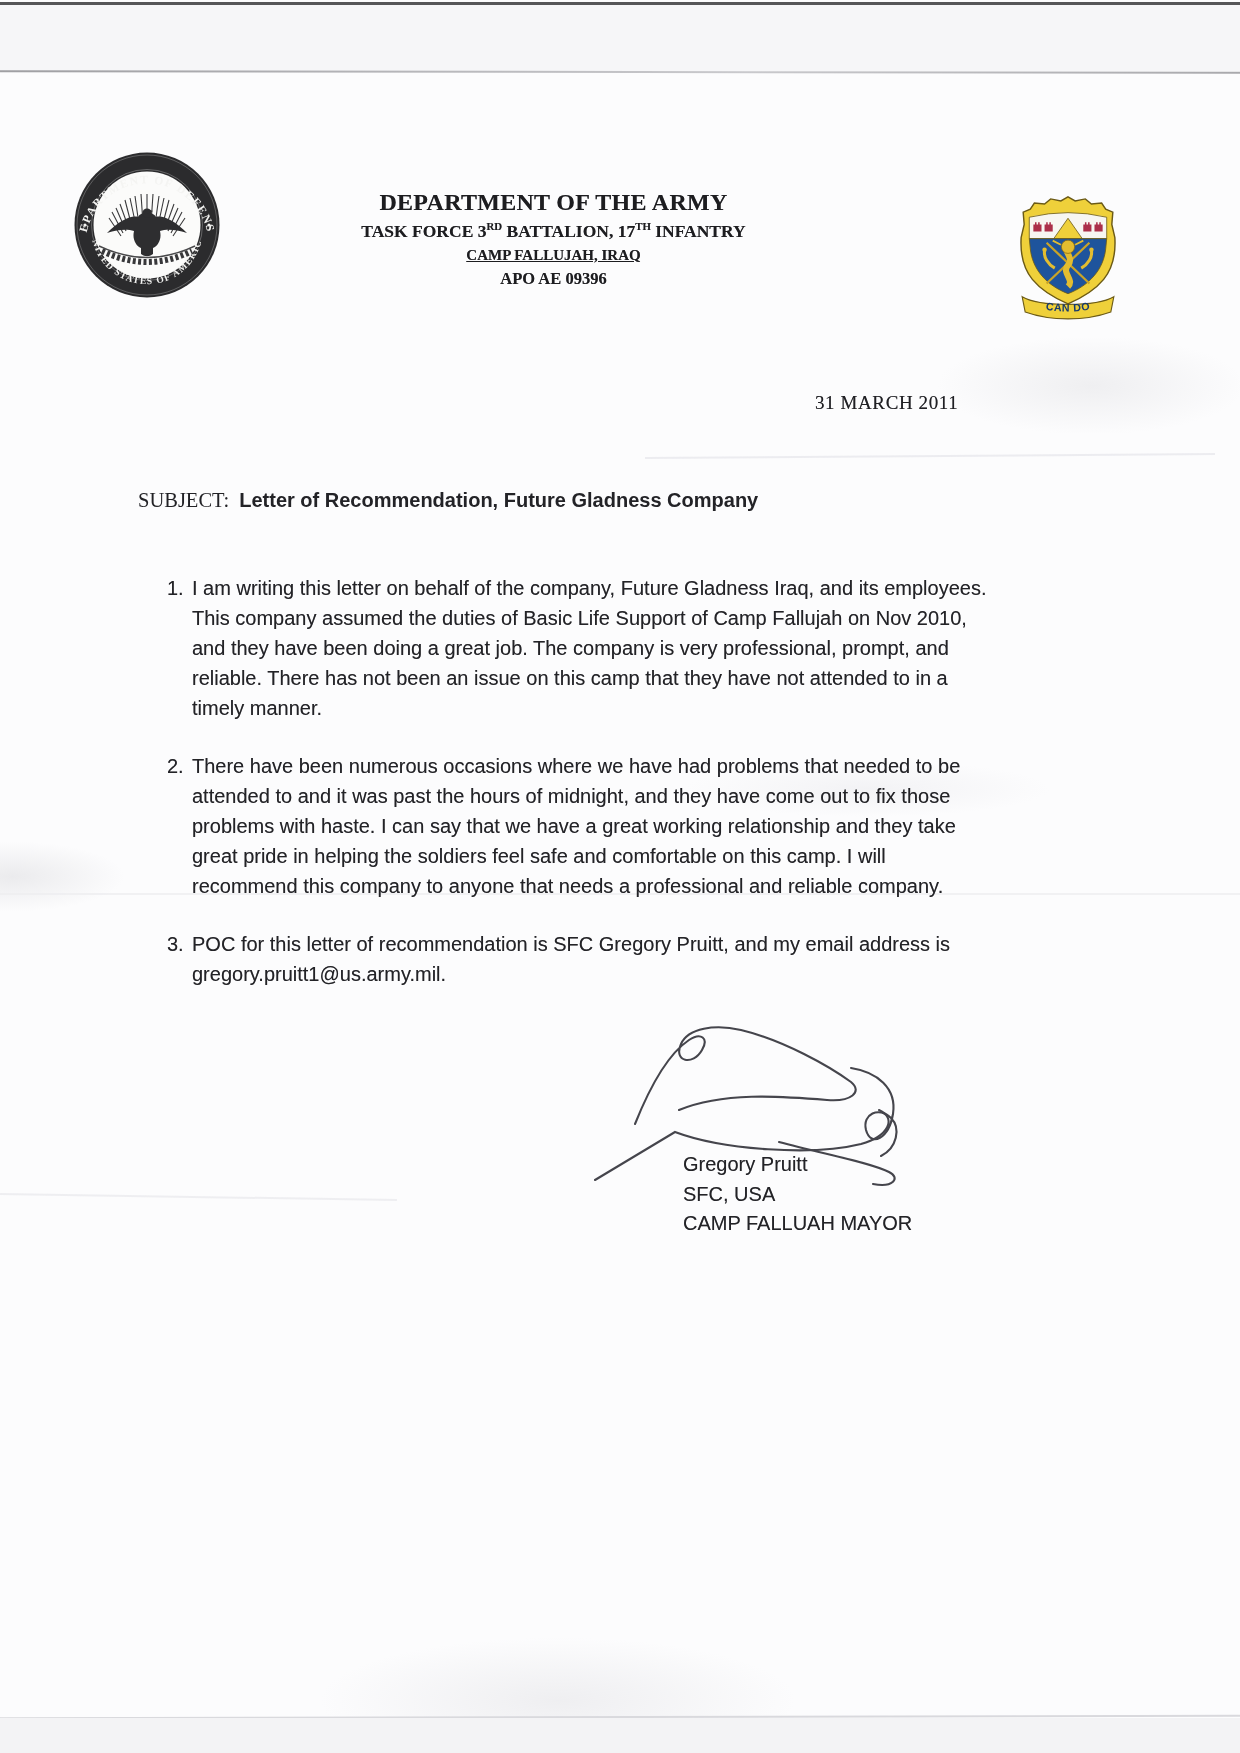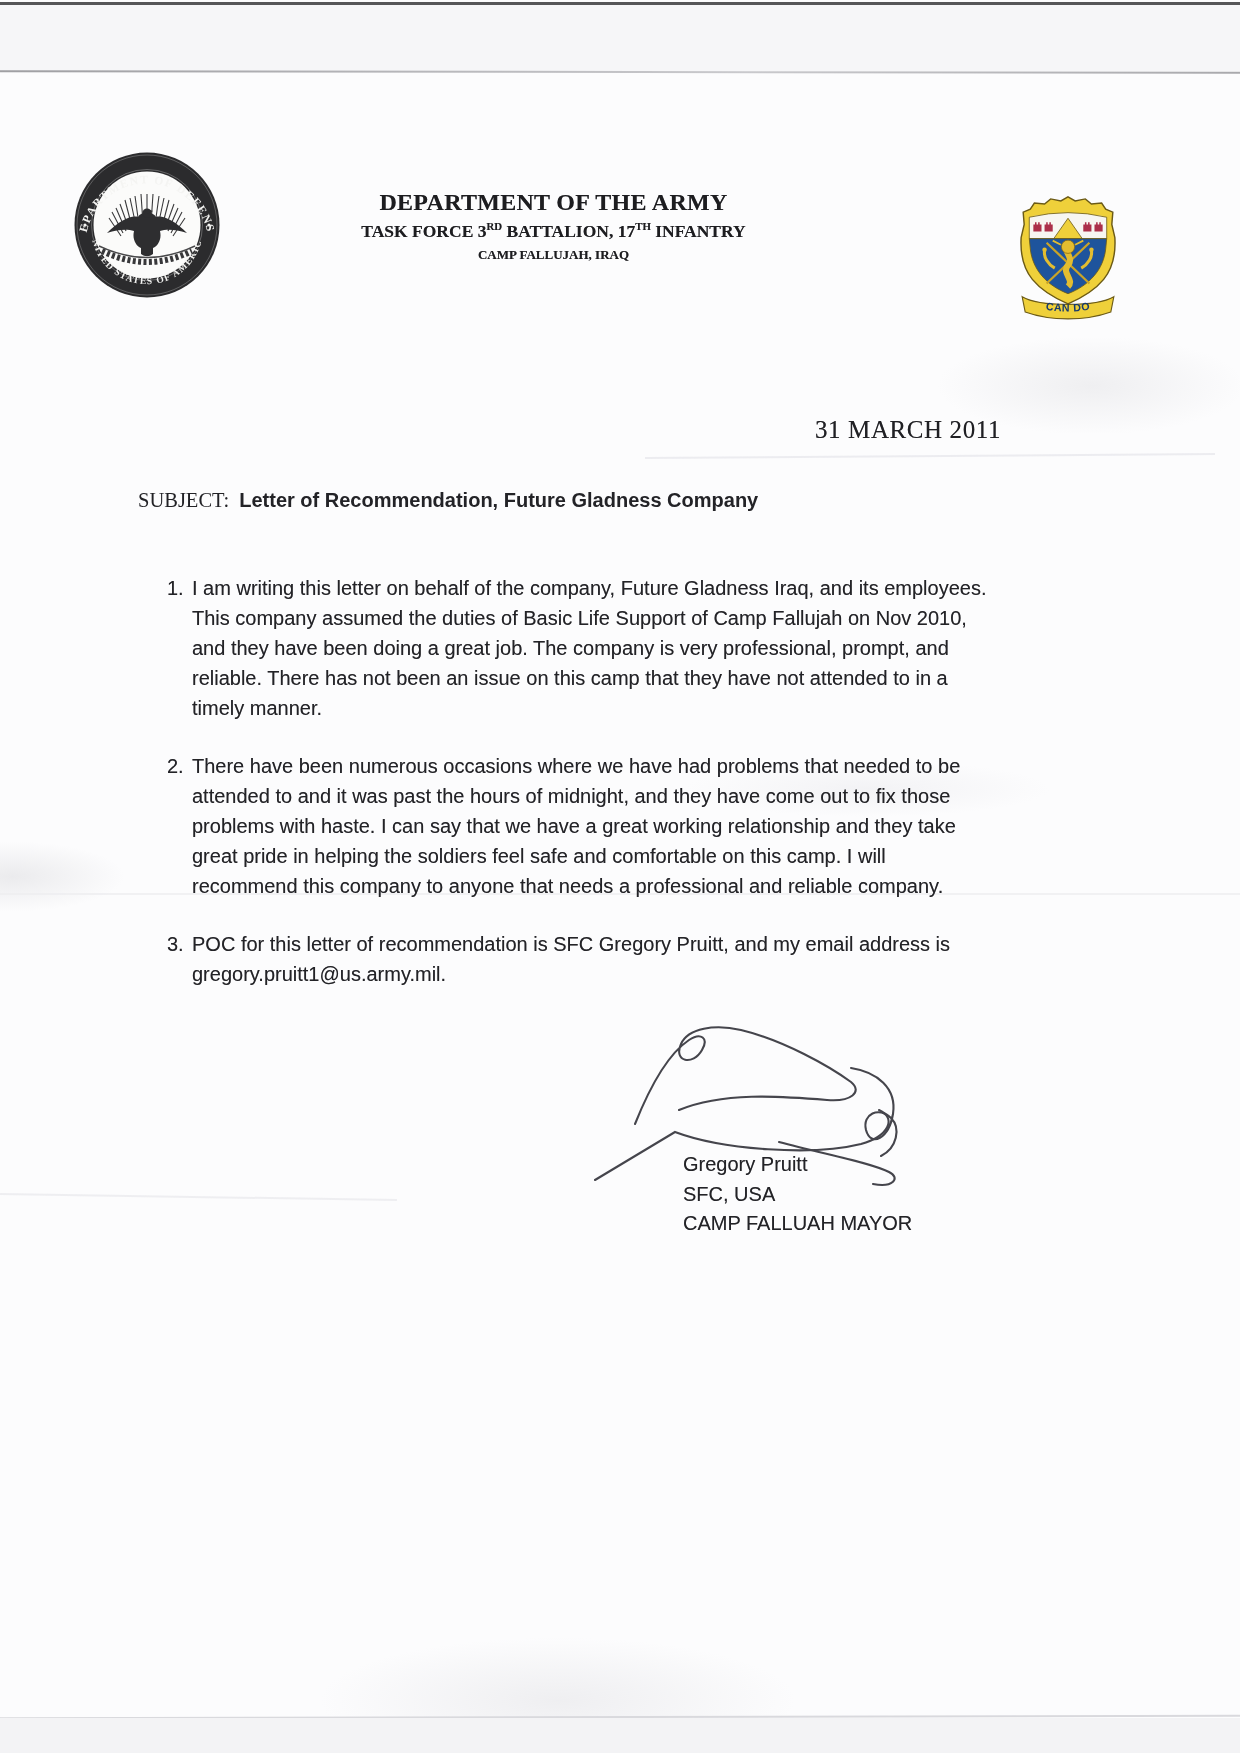--- a/index.html
+++ b/index.html
@@ -24,25 +24,25 @@
   .crease-3{top:1196px;left:0;width:32%;height:2px;background:#ececef;transform:rotate(.9deg);opacity:.9;}
   .edge-bottom{top:1716px;left:0;width:100%;height:2px;background:#d9d9dd;transform:rotate(-.12deg);}
   .below-bottom{top:1718px;left:0;width:100%;height:35px;background:#f3f3f5;}
 
   
   .seal{left:72px;top:150px;width:150px;height:150px;}
   .crest{left:1014px;top:190px;width:108px;height:136px;}
   .lh-text{left:331px;top:190px;width:445px;text-align:center;font-family:"Liberation Serif", serif;font-weight:bold;color:#1d1d20;text-shadow:0 0 .5px rgba(30,30,35,.55);}
   .lh1{font-size:24px;line-height:24px;letter-spacing:.3px;}
   .lh2{font-size:17.5px;line-height:24px;}
-  .lh3{font-size:13px;line-height:24px;}
+  .lh3{font-size:15px;line-height:24px;text-decoration:underline;}
   .lh4{font-size:16.5px;line-height:24px;}
   .lh-text sup{font-size:62%;text-align:right;}
 
-  .date{left:815px;top:416px;font-family:"Liberation Serif", serif;font-size:25px;letter-spacing:.6px;color:#202024;text-shadow:0 0 .5px rgba(30,30,35,.5);}
+  .date{left:815px;top:392px;font-family:"Liberation Serif", serif;font-size:19px;letter-spacing:.6px;color:#202024;text-shadow:0 0 .5px rgba(30,30,35,.5);}
 
   .subject{left:138px;top:489px;font-size:20px;white-space:nowrap;}
   .subject .lbl{font-family:"Liberation Serif", serif;font-size:20.5px;color:#222226;margin-right:10px;margin-top:19px;}
   .subject .txt{color:#232327;font-weight:bold;}
 
   .body-text{left:167px;top:573px;width:860px;font-size:20px;line-height:30px;color:#232327;text-shadow:0 0 .5px rgba(35,35,40,.4);}
   .para{display:flex;margin:0 0 28px 0;}
   .para .num{width:25px;flex:0 0 25px;}
   .para .txt{width:800px;max-width:800px;}
 
@@ -90,20 +90,21 @@
     </g>
 
     <path d="M 30 101 Q 75 123 120 101" fill="none" stroke="#38383a" stroke-width="6" stroke-dasharray="3 2.4"></path>
     <path d="M 27 96 Q 75 119 123 96" fill="none" stroke="#48484a" stroke-width="1.4"></path>
   </svg>
 
   <div class="abs lh-text">
     <div class="lh1">DEPARTMENT OF THE ARMY</div>
     <div class="lh2"><span>TASK FORCE 3</span><sup>RD</sup><span> BATTALION, 17</span><sup>TH</sup><span> INFANTRY</span></div>
     <div class="lh3">CAMP FALLUJAH, IRAQ</div>
+    <div class="lh4">APO AE 09396</div>
   </div>
 
   <svg class="abs crest" viewBox="0 0 106 130">
     <defs>
       <path id="mottoArc" d="M 18 113 Q 53 122 88 113" fill="none"></path>
     </defs>
 
     <path d="M 53 5 L 60 9 L 70 7 L 76 12 L 86 11 L 90 17 L 97 20 L 96 32 L 99 45 C 100 62 96 76 88 86 C 79 97 67 104 53 110 C 39 104 27 97 18 86 C 10 76 6 62 7 45 L 10 32 L 9 20 L 16 17 L 20 11 L 30 12 L 36 7 L 46 9 Z" fill="var(--crest_gold,#efd03a)" stroke="#6b5a16" stroke-width="1.4"></path>
 
     <path d="M 15 25 Q 53 16 91 25 L 91 46 L 15 46 Z" fill="#f7f6f1" stroke="#6b5a16" stroke-width=".8"></path>

